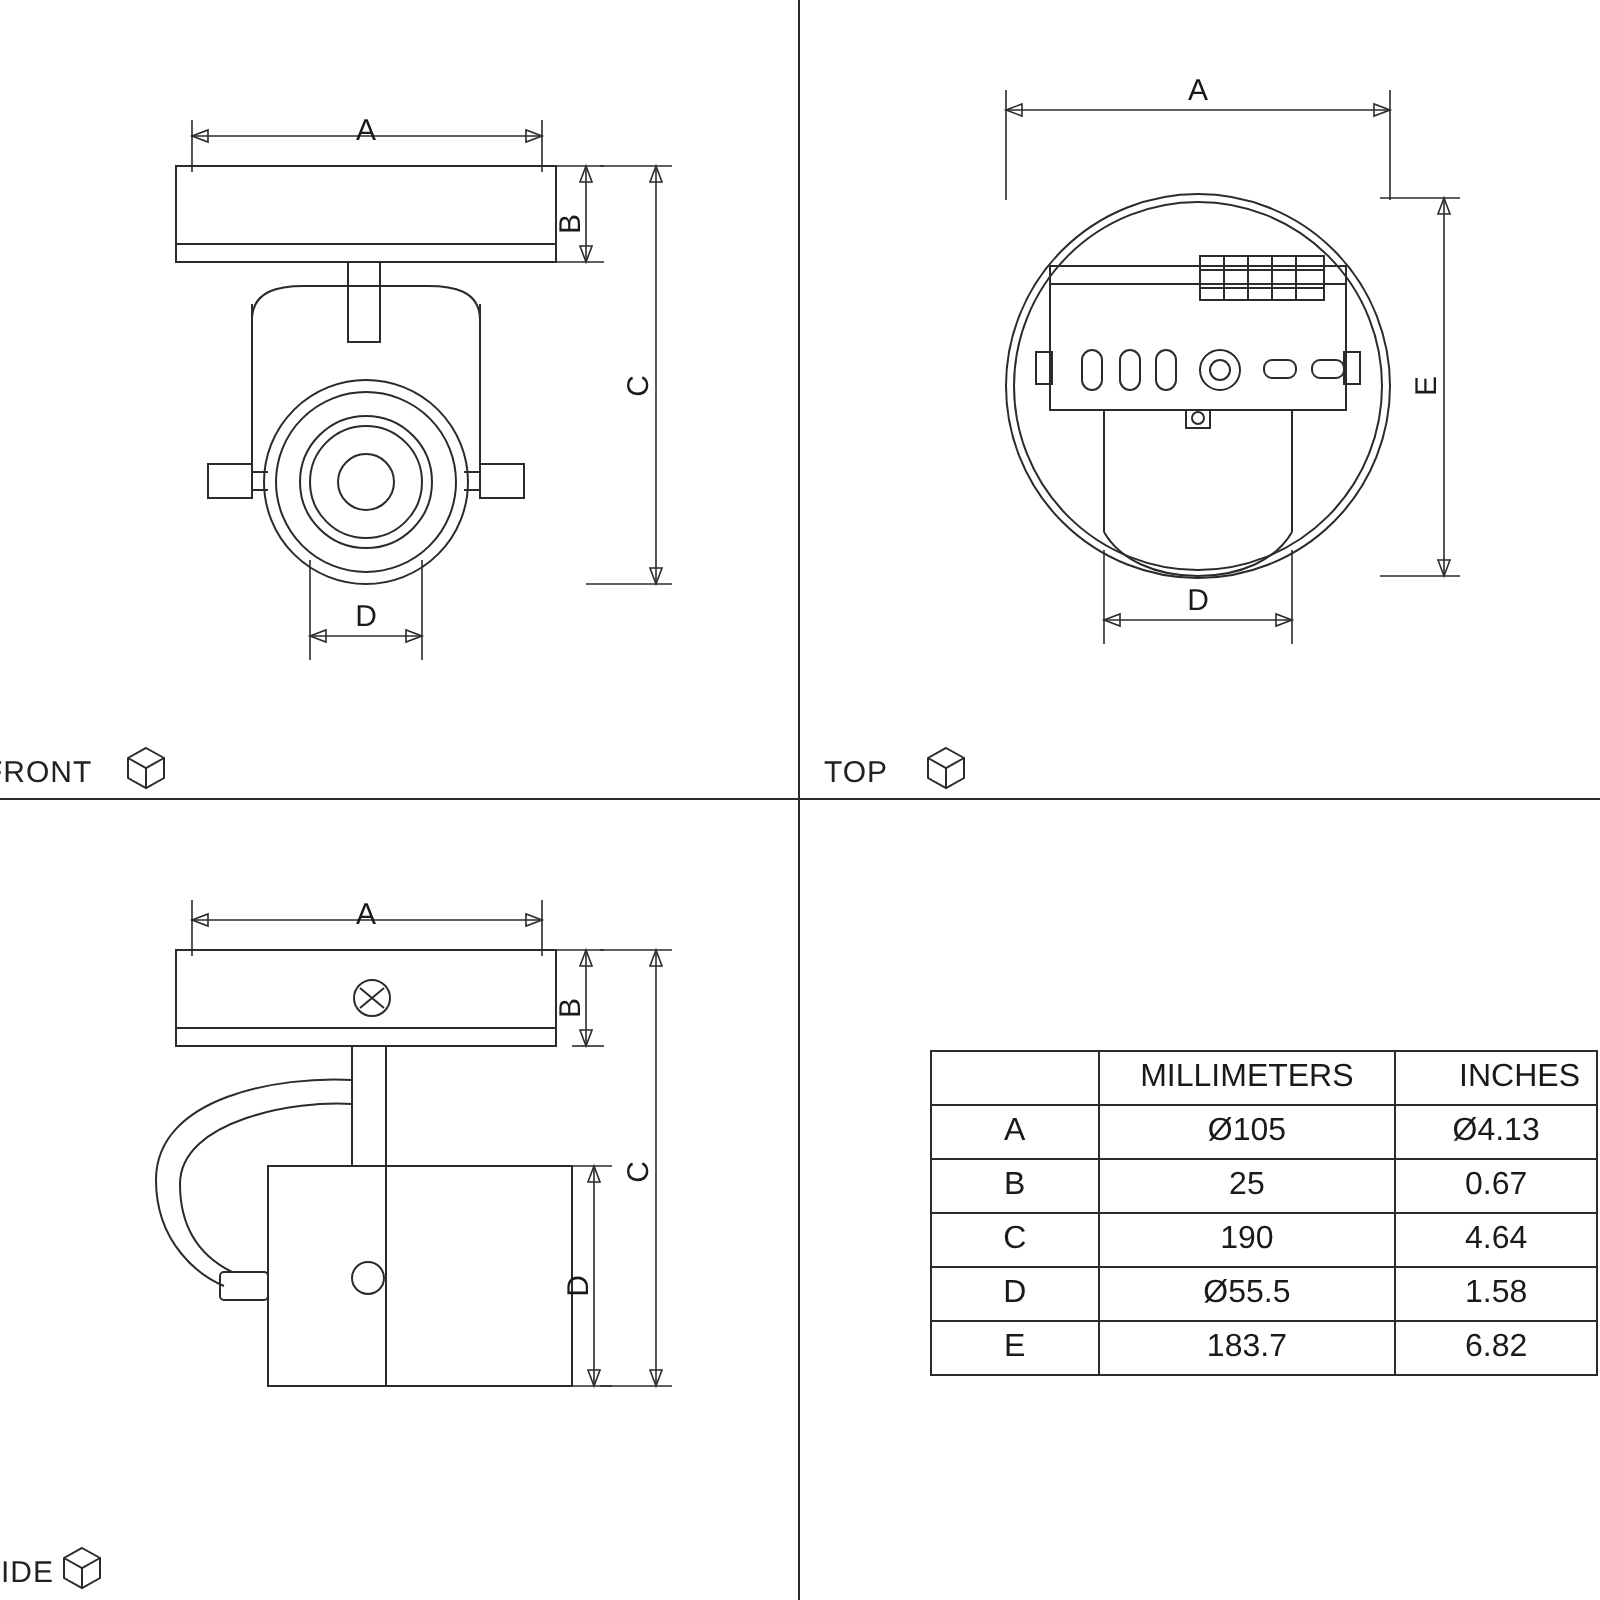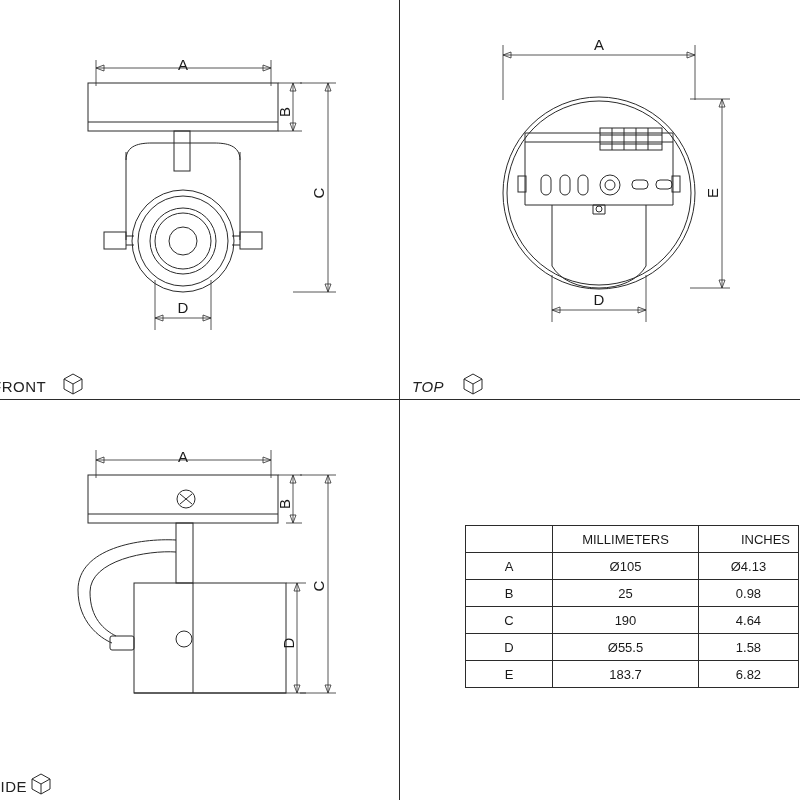--- a/index.html
+++ b/index.html
@@ -64,21 +64,21 @@
     font-family: "Liberation Sans", sans-serif;
     font-size: 15px;
     fill: #1a1a1a;
   }
   
   .spec-table {
     position: absolute;
     left: 65px;
     top: 125px;
     border-collapse: collapse;
-    font-size: 13px;
+    font-size: 16px;
   }
   .spec-table td, .spec-table th {
     border: 1px solid #2b2b2b;
     padding: 3px 8px;
     text-align: center;
     font-weight: normal;
     color: #1a1a1a;
     height: 20px;
   }
   .spec-table .col-key { width: 86px; }
@@ -205,21 +205,21 @@
       <text class="dimtext" x="318" y="193" text-anchor="middle" transform="rotate(-90 318 193)">E</text>
 
       <line class="dim" x1="152" y1="275" x2="152" y2="322"></line>
       <line class="dim" x1="246" y1="275" x2="246" y2="322"></line>
       <line class="dim" x1="152" y1="310" x2="246" y2="310"></line>
       <path class="dim" d="M152,310 L160,307 L160,313 Z" fill="#2b2b2b"></path>
       <path class="dim" d="M246,310 L238,307 L238,313 Z" fill="#2b2b2b"></path>
       <text class="dimtext" x="199" y="305" text-anchor="middle">D</text>
     </svg>
 
-    <div class="view-label" style="left:12px; top:378px;font-style:italic;">TOP</div>
+    <div class="view-label" style="left:12px; top:378px;">TOP</div>
     <div class="cube-icon" style="left:62px; top:372px;">
       <svg width="22" height="24" viewBox="0 0 22 24">
         <path class="ln thin" d="M11,2 L20,7 L20,17 L11,22 L2,17 L2,7 Z"></path>
         <path class="ln thin" d="M2,7 L11,12 L20,7 M11,12 L11,22"></path>
       </svg>
     </div>
   </div>
 
   <div class="quadrant q-side">
     <svg width="399" height="399" viewBox="0 0 399 399">
@@ -290,21 +290,21 @@
       </thead>
       <tbody>
         <tr>
           <td>A</td>
           <td>Ø105</td>
           <td>Ø4.13</td>
         </tr>
         <tr>
           <td>B</td>
           <td>25</td>
-          <td>0.98</td>
+          <td>0.67</td>
         </tr>
         <tr>
           <td>C</td>
           <td>190</td>
           <td>4.64</td>
         </tr>
         <tr>
           <td>D</td>
           <td>Ø55.5</td>
           <td>1.58</td>

